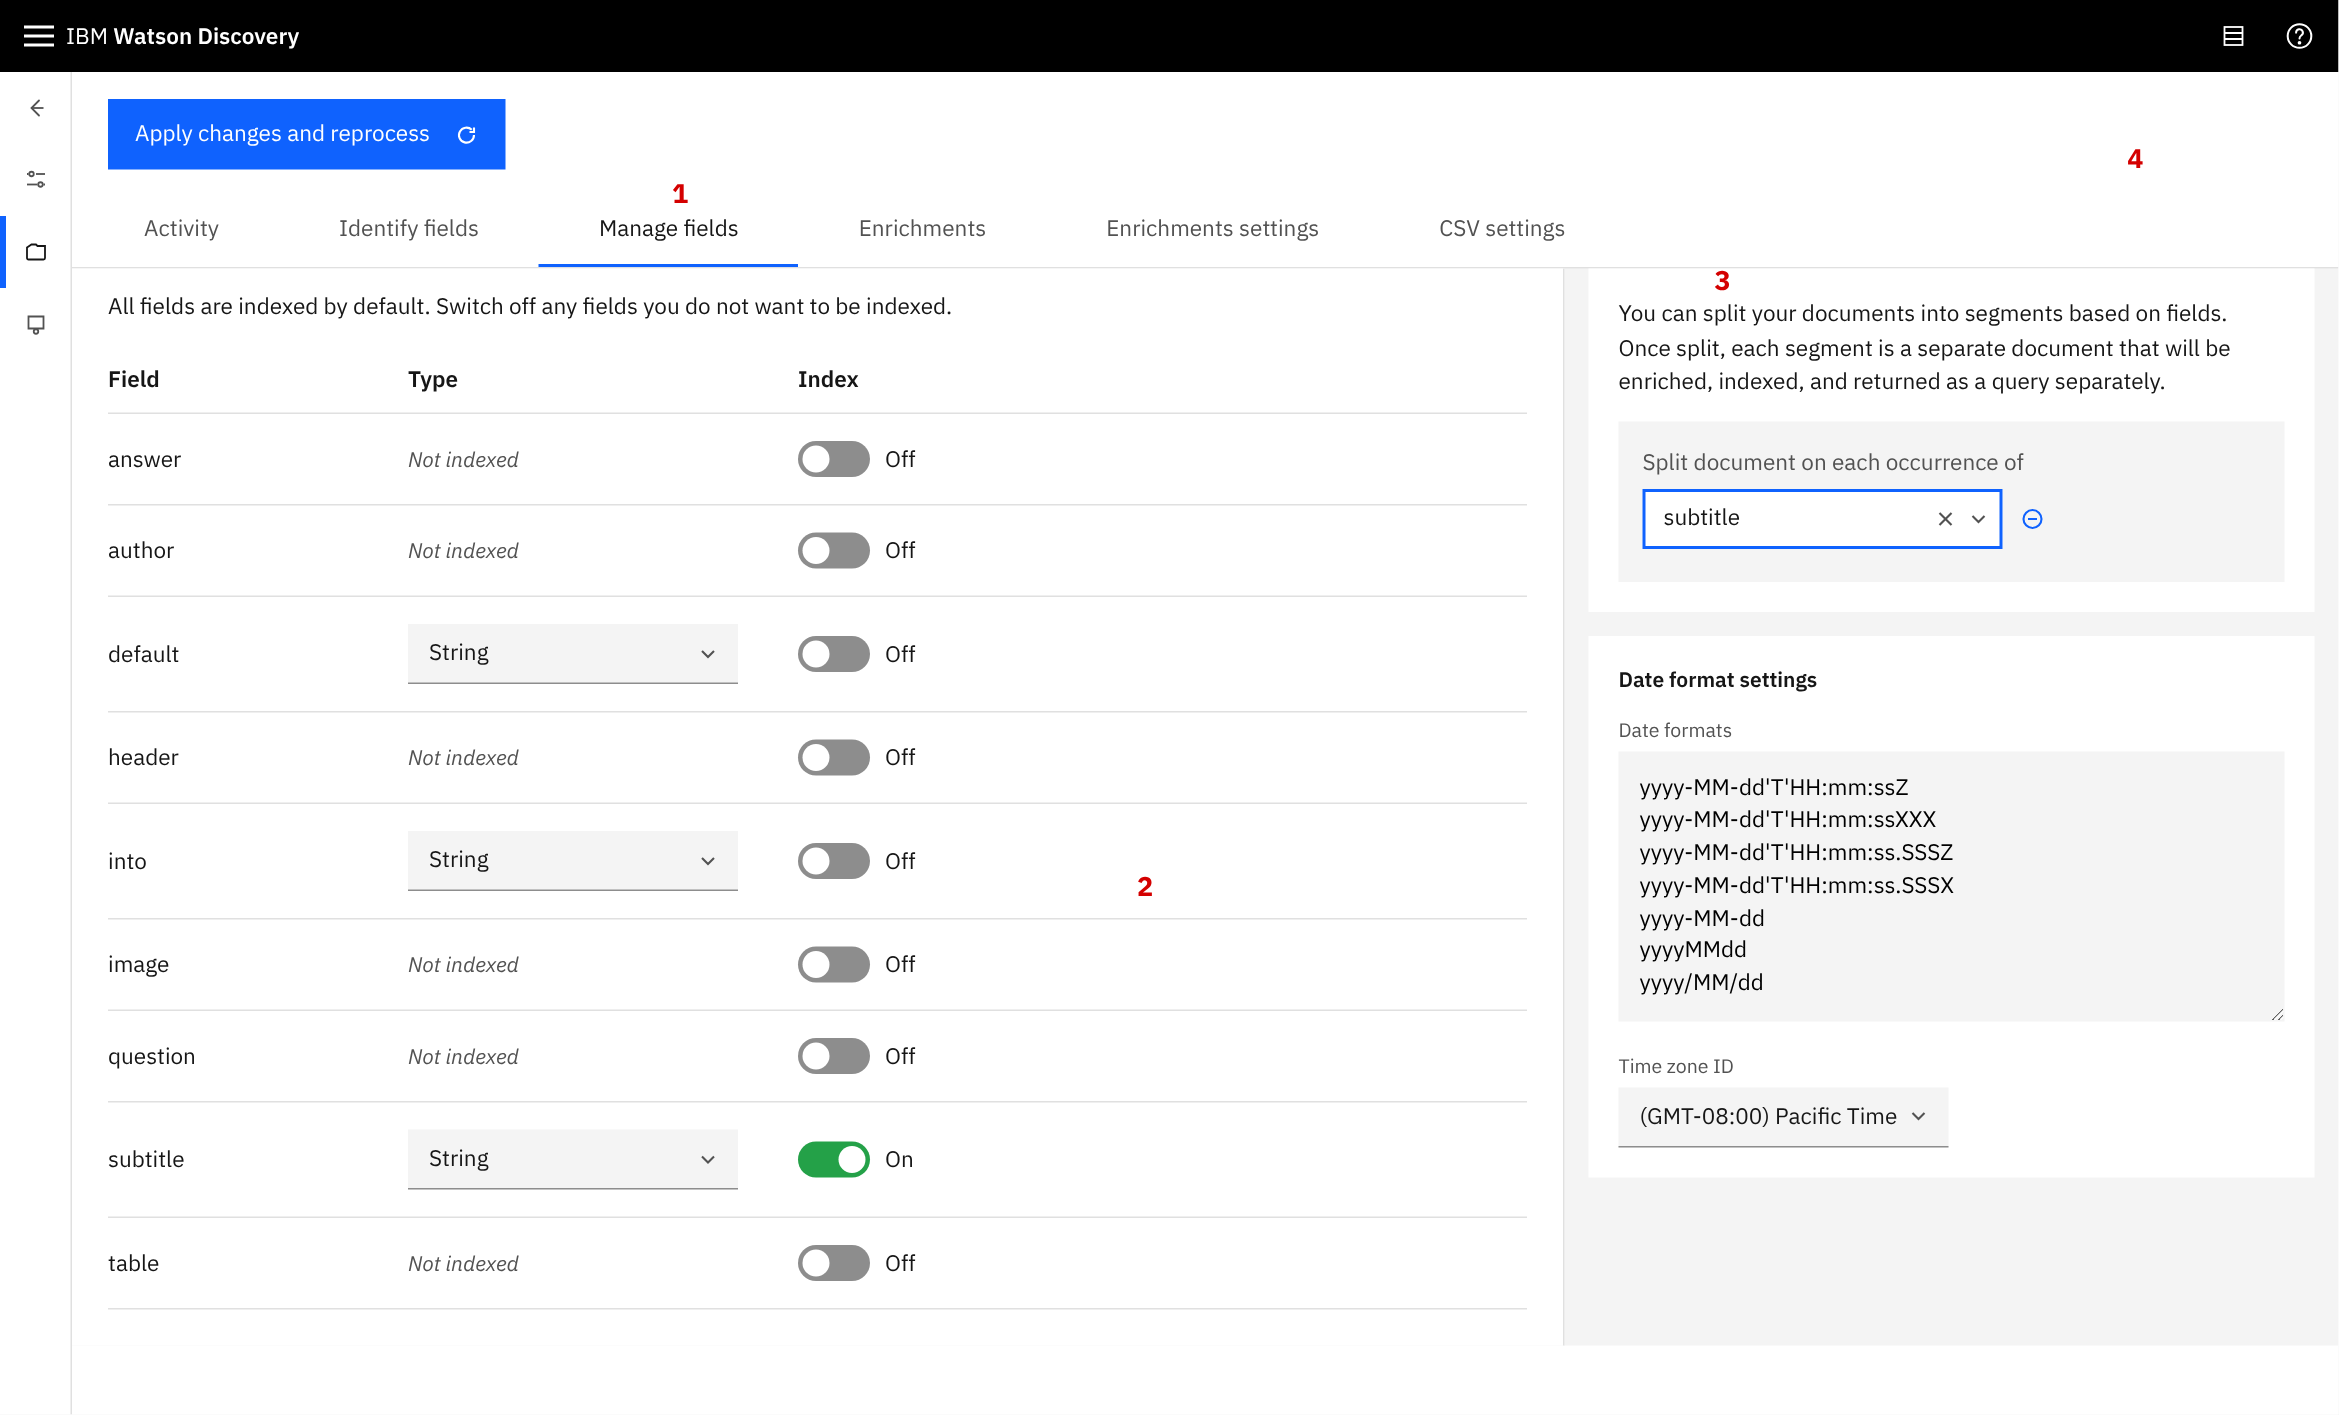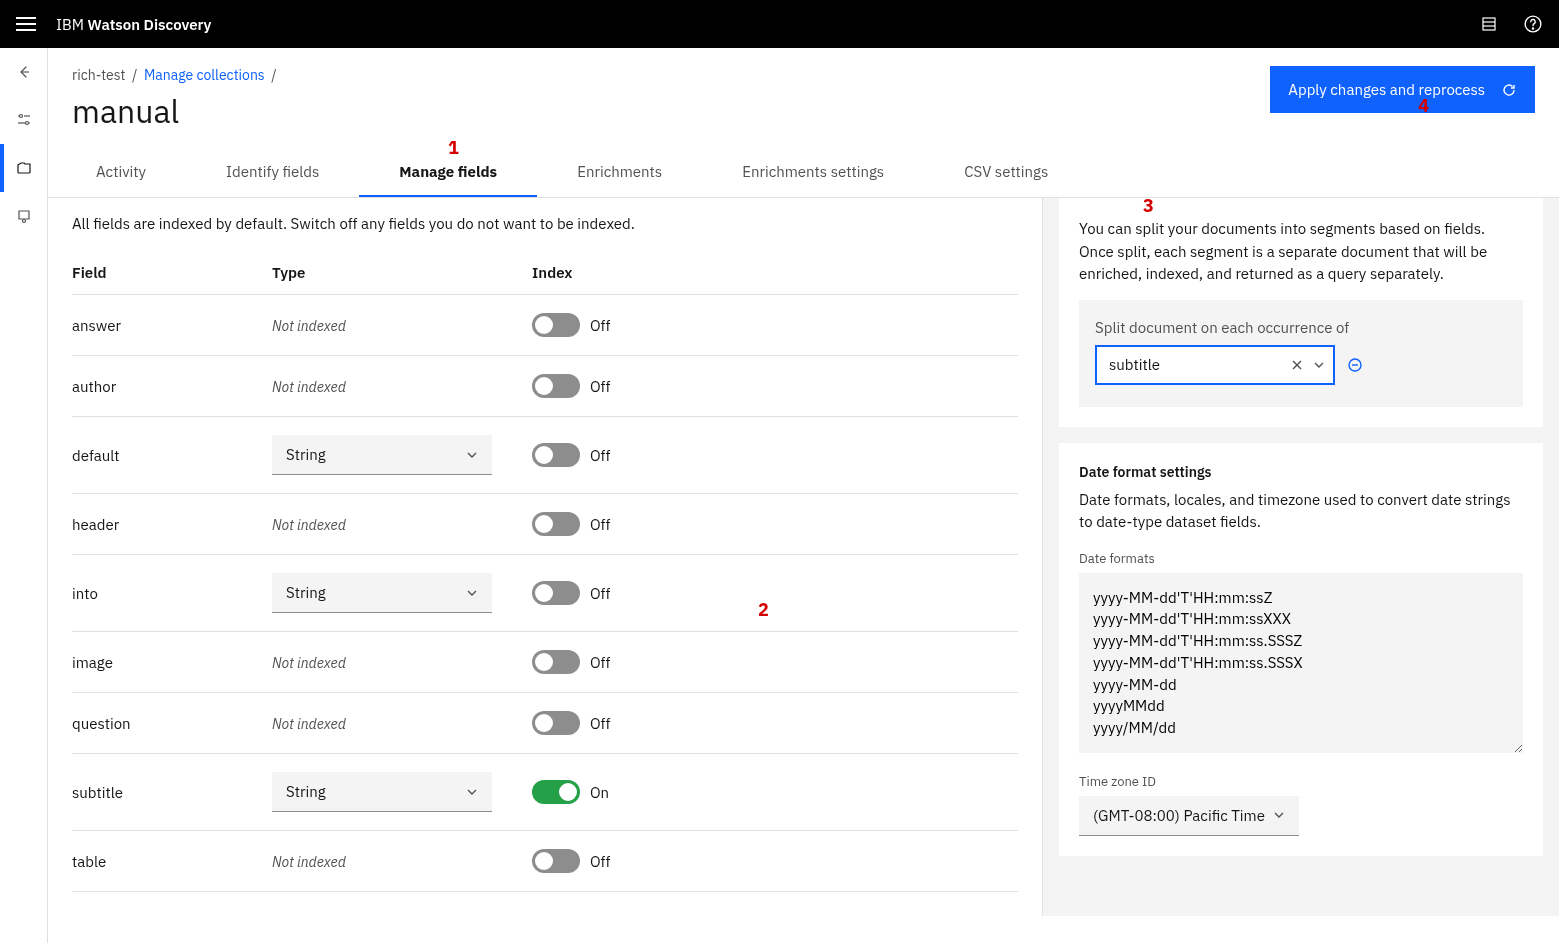--- a/index.html
+++ b/index.html
@@ -1,20 +1,20 @@
 <!DOCTYPE html>
 <html><head>
 <meta charset="utf-8">
 <style>
   * { box-sizing: border-box; margin: 0; padding: 0; font-family: "IBM Plex Sans", -apple-system, BlinkMacSystemFont, "Segoe UI", Helvetica, Arial, sans-serif; }
   body { background: #fff; color: #161616; overflow-x: hidden; }
   
   
   .topbar { background: #000; color: #fff; height: 48px; display: flex; align-items: center; justify-content: space-between; padding: 0 16px; }
-  .topbar-left { display: flex; align-items: center; gap: 20px; }
+  .topbar-left { display: flex; align-items: center; gap: 8px; }
   .hamburger { width: 20px; height: 14px; display: flex; flex-direction: column; justify-content: space-between; cursor: pointer; }
   .hamburger span { display:block; height:2px; background:#fff; }
   .brand { font-size: 15px; font-weight: 400; }
   .brand strong { font-weight: 600; }
   .topbar-right { display: flex; align-items: center; gap: 24px; }
   .icon-btn { width: 20px; height: 20px; display:flex; align-items:center; justify-content:center; color:#fff; cursor:pointer; }
   
   
   .shell { display:flex; height: calc(100vh - 48px); }
   .siderail { width:48px; border-right:1px solid #e0e0e0; display:flex; flex-direction:column; align-items:center; }
@@ -26,21 +26,21 @@
   .page-header { padding: 18px 24px 0 24px; display:flex; justify-content:space-between; align-items:flex-start; }
   .breadcrumb { font-size:14px; color:#525252; }
   .breadcrumb a { color:#0f62fe; text-decoration:none; }
   .page-title { font-size:32px; font-weight:400; margin-top:6px; }
   
   .apply-btn { background:#0f62fe; color:#fff; border:none; padding: 14px 18px; font-size:15px; display:flex; align-items:center; gap:16px; cursor:pointer; }
   .apply-btn svg { width:16px; height:16px; }
   
   .tabs { display:flex; border-bottom:1px solid #e0e0e0; margin-top:16px; padding:0 8px; }
   .tab { padding:14px 40px; font-size:15px; color:#525252; cursor:pointer; border-bottom:2px solid transparent; white-space:nowrap;text-align:center; }
-  .tab.active { color:#161616; font-weight:700; border-bottom:2px solid #0f62fe; }
+  .tab.active { color:#161616; font-weight:400; border-bottom:2px solid #0f62fe; }
   
   .content { display:flex; gap:16px; padding:0; background:#f4f4f4; }
   .left-panel { flex:1; background:#fff; padding:16px 24px 24px 24px; border-right:1px solid #e0e0e0; }
   .right-panel { width:500px; padding:0 16px 16px 0; display:flex; flex-direction:column; gap:16px; }
   
   .hint { font-size:15px; color:#161616; margin-bottom:18px; }
   
   .ftable { width:100%; }
   .ftable-head, .ftable-row { display:grid; grid-template-columns: 200px 260px 1fr; align-items:center; }
   .ftable-head { padding:12px 0; border-bottom:1px solid #e0e0e0; font-weight:600; font-size:15px; }
@@ -137,29 +137,20 @@
     <div class="rail-item">
       <svg viewBox="0 0 16 16" width="16" height="16" fill="none" stroke="#525252" stroke-width="1.2">
           <path d="M3 3h10v8H3z"></path>
           <circle cx="8" cy="13" r="1.5"></circle>
         </svg>
     </div>
   </div>
 
   <div class="main">
     <div class="page-header" style="position:relative;">
-      <div>
-        <div class="breadcrumb">
-          <span>rich-test</span>
-          &nbsp;/&nbsp;
-          <a href="#">Manage collections</a>
-          &nbsp;/
-        </div>
-        <h1 class="page-title">manual</h1>
-      </div>
       <button class="apply-btn">
         <span>Apply changes and reprocess</span>
         <svg viewBox="0 0 16 16" fill="none" stroke="currentColor" stroke-width="1.4">
             <path d="M13 8a5 5 0 1 1-1.5-3.5"></path>
             <path d="M13 3v3h-3"></path>
           </svg>
       </button>
       <div class="annot" style="right:130px; top:46px;">4</div>
     </div>
 
@@ -330,21 +321,20 @@
                     <line x1="5" y1="8" x2="11" y2="8"></line>
                   </svg>
               </span>
               <div class="annot" style="left:84px; top:-4px;">3</div>
             </div>
           </div>
         </div>
 
         <div class="card">
           <div class="section-title">Date format settings</div>
-          <p style="margin-top:8px;">Date formats, locales, and timezone used to convert date strings to date-type dataset fields.</p>
           <div class="field-label">Date formats</div>
           <textarea class="date-textarea" id="date-formats-ta" style="">yyyy-MM-dd'T'HH:mm:ssZ
 yyyy-MM-dd'T'HH:mm:ssXXX
 yyyy-MM-dd'T'HH:mm:ss.SSSZ
 yyyy-MM-dd'T'HH:mm:ss.SSSX
 yyyy-MM-dd
 yyyyMMdd
 yyyy/MM/dd</textarea>
           <div class="field-label">Time zone ID</div>
           <div class="tz-select">

